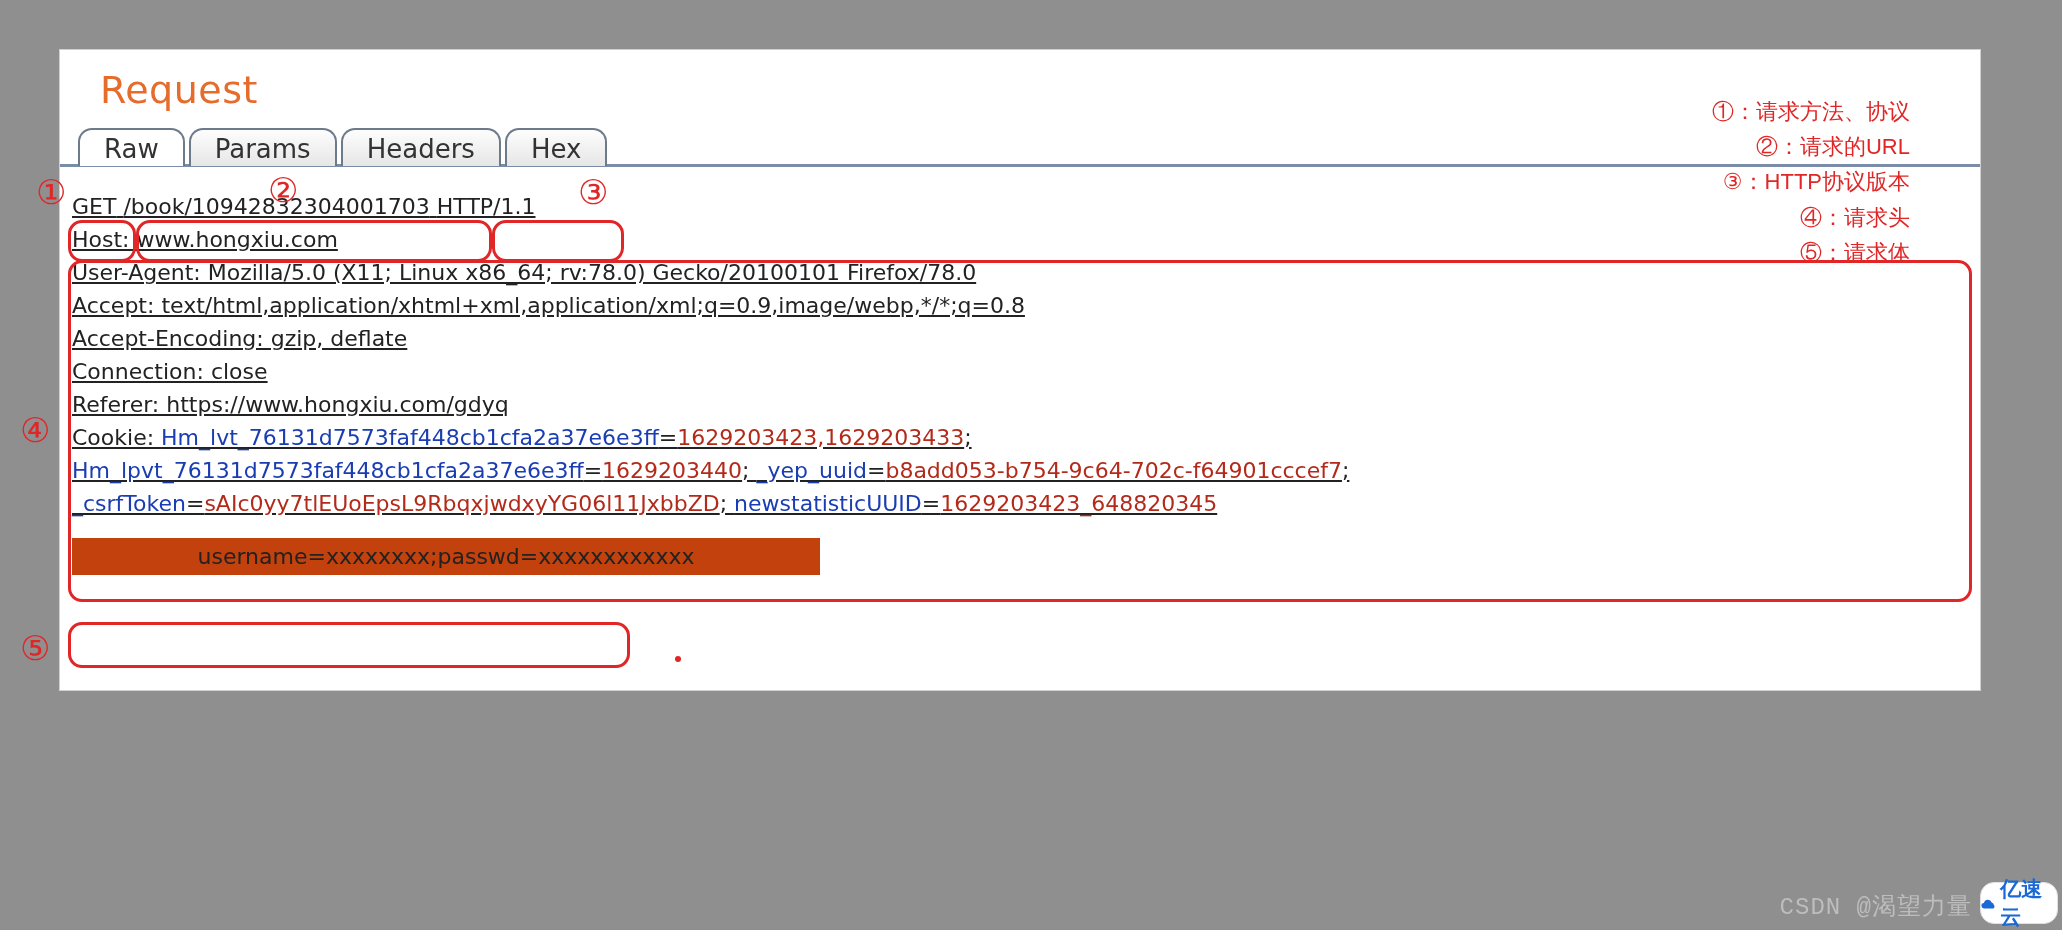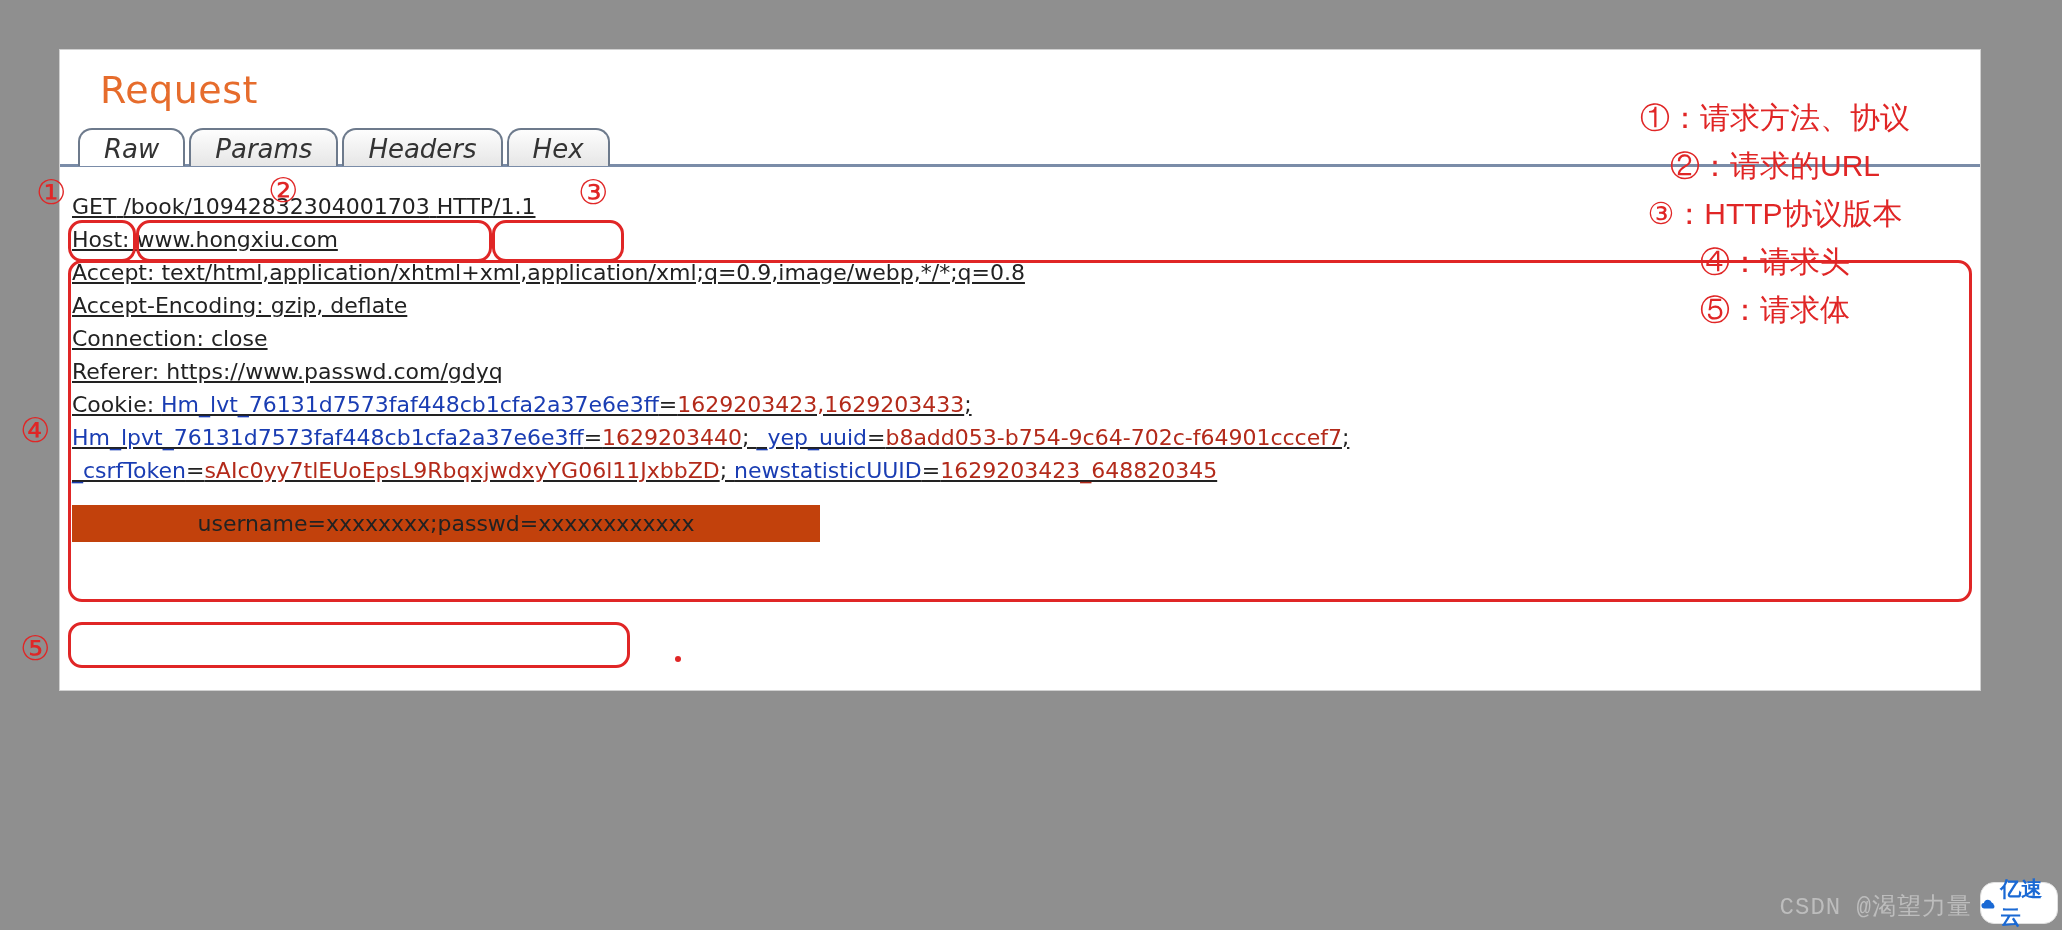--- a/index.html
+++ b/index.html
@@ -40,21 +40,20 @@
     border: 2px solid #6d7a8c;
     border-bottom: none;
     border-radius: 14px 14px 0 0;
     background: linear-gradient(#fdfdfd,#e6e6e6);
     color: #333;
     font-size: 26px;
     margin-right: 4px;
     cursor: pointer;
     position: relative;
     top: 2px;
-    font-style: italic;
   }
   .tab.active {
     background: #ffffff;
   }
   .codeblock {
     font-family: "DejaVu Sans", Arial, sans-serif;
     font-size: 22px;
     color: #222;
     line-height: 1.5;
     padding: 23px 12px 0 12px;
@@ -81,23 +80,23 @@
     position: absolute;
     color: #e02626;
     font-size: 34px;
     font-family: sans-serif;
   }
   .legend {
     position: absolute;
     right: 70px;
     top: 44px;
     color: #e02626;
-    font-size: 30px;
+    font-size: 22px;
     line-height: 1.6;
-    text-align: center;
+    text-align: right;
     font-family: sans-serif;
   }
   .legend-row { white-space: nowrap; }
   .dot {
     position:absolute; width:6px; height:6px; background:#e02626; border-radius:50%;
     left:615px; top:606px;
   }
   .watermark {
     position: absolute;
     right: 90px;
@@ -136,24 +135,25 @@
 
   <div class="codeblock">
     <div class="line">
       <span>GET</span>
       <span> </span>
       <span>/book/10942832304001703</span>
       <span> </span>
       <span>HTTP/1.1</span>
     </div>
     <div class="line">Host: www.hongxiu.com</div>
+    <div class="line">User-Agent: Mozilla/5.0 (X11; Linux x86_64; rv:78.0) Gecko/20100101 Firefox/78.0</div>
     <div class="line">Accept: text/html,application/xhtml+xml,application/xml;q=0.9,image/webp,*/*;q=0.8</div>
     <div class="line">Accept-Encoding: gzip, deflate</div>
     <div class="line">Connection: close</div>
-    <div class="line">Referer: https://www.passwd.com/gdyq</div>
+    <div class="line">Referer: https://www.hongxiu.com/gdyq</div>
     <div class="line">
       <span>Cookie: </span><span class="key-blue">Hm_lvt_76131d7573faf448cb1cfa2a37e6e3ff</span>=<span class="val-red">1629203423,1629203433</span><span>; </span><br>
       <span class="key-blue">Hm_lpvt_76131d7573faf448cb1cfa2a37e6e3ff</span>=<span class="val-red">1629203440</span><span>; </span><span class="key-blue">_yep_uuid</span>=<span class="val-red">b8add053-b754-9c64-702c-f64901cccef7</span><span>; </span><br>
       <span class="key-blue">_csrfToken</span>=<span class="val-red">sAIc0yy7tlEUoEpsL9RbqxjwdxyYG06l11JxbbZD</span><span>; </span><span class="key-blue">newstatisticUUID</span>=<span class="val-red">1629203423_648820345</span>
     </div>
     <div style="height:18px"></div>
     <div class="line bodyline">username=xxxxxxxx;passwd=xxxxxxxxxxxx</div>
   </div>
 
   <div class="legend">

